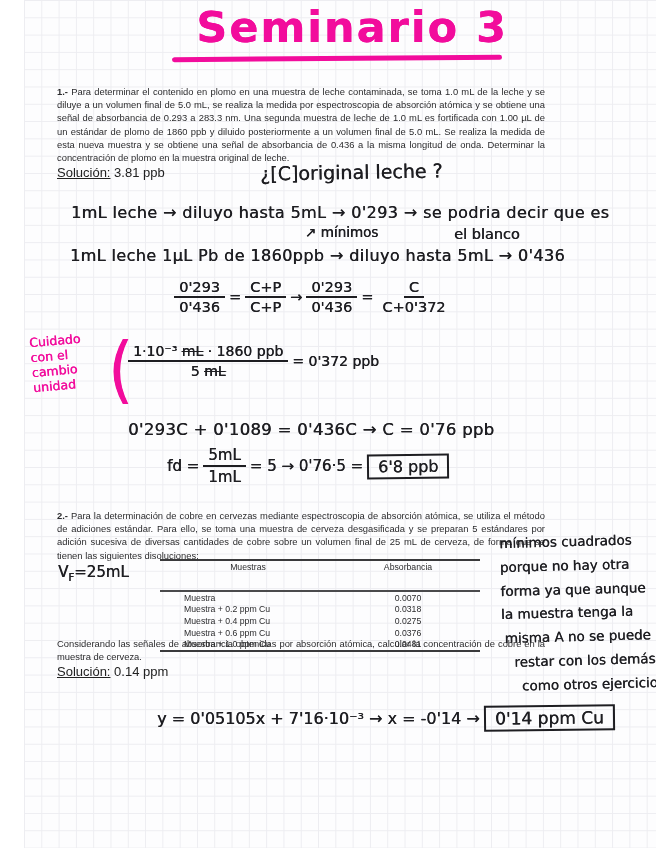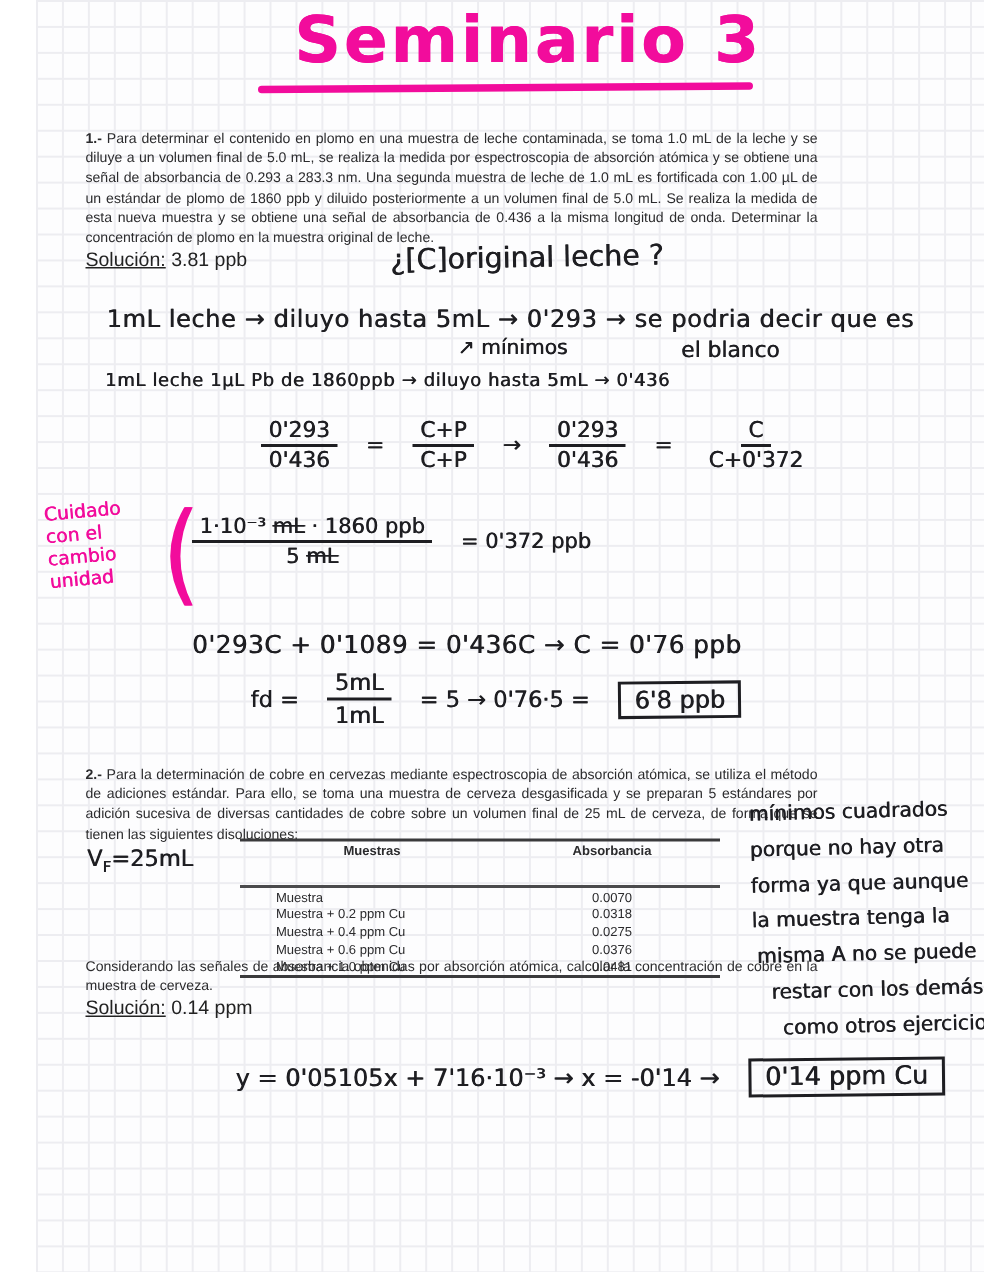--- a/index.html
+++ b/index.html
@@ -24,27 +24,27 @@
   
   .hand{font-family:"DejaVu Sans",sans-serif;color:#1e1e22;
         text-shadow:0.4px 0 0 currentColor;white-space:nowrap;}
   .pink{color:#f20c9c;}
   .title{font-size:43px;font-weight:bold;letter-spacing:2px;transform:rotate(-0.8deg);}
   .underbar{background:#f20c9c;border-radius:3px;transform:rotate(-0.4deg);}
   
   .frac{display:inline-flex;flex-direction:column;align-items:center;vertical-align:middle;}
   .frac .num{border-bottom:2px solid #1e1e22;padding:0 5px 1px;}
   .frac .den{padding:1px 5px 0;}
-  .eqrow{display:flex;align-items:center;gap:19px;justify-content:center;}
+  .eqrow{display:flex;align-items:center;gap:4px;justify-content:center;}
   .boxed{border:2px solid #1e1e22;padding:1px 9px;display:inline-block;transform:rotate(-0.6deg);}
   .cancel{text-decoration:line-through;}
   
   table.datatbl{border-collapse:collapse;width:320px;font-size:8.7px;color:#2b2b2d;
     border-top:2.5px solid #3a3a3c;border-bottom:2px solid #3a3a3c;}
-  table.datatbl th{border-bottom:2px solid #4a4a4c;font-weight:bold;padding:1px 0 18px;}
+  table.datatbl th{border-bottom:2px solid #4a4a4c;font-weight:normal;padding:1px 0 18px;}
   table.datatbl td{padding:0.8px 0;}
   table.datatbl td.c1{padding-left:24px;text-align:left;width:55%;}
   table.datatbl td.c2,table.datatbl th.c2{text-align:center;width:45%;}
   
   .mnotes{transform:rotate(-1.5deg);}
   .mnotes div{line-height:23.8px;}
   .mnotes div:nth-child(5){margin-left:3px;}
   .mnotes div:nth-child(6){margin-left:12px;}
   .mnotes div:nth-child(7){margin-left:19px;}
   .caution{transform:rotate(-5deg);line-height:15px;font-size:12.5px;}
@@ -68,21 +68,21 @@
       <span>3.81 ppb</span>
     </div>
   </div>
 
   <div class="abs hand" style="left:236px;top:161px;font-size:19px;transform:rotate(-1deg);">¿[C]original leche ?</div>
 
   <div class="abs hand" style="left:47px;top:203px;font-size:16px;letter-spacing:.4px;">1mL leche → diluyo hasta 5mL → 0'293 → se podria decir que es</div>
   <div class="abs hand" style="left:281px;top:224px;font-size:13.5px;">↗ mínimos</div>
   <div class="abs hand" style="left:430px;top:226px;font-size:14.5px;">el blanco</div>
 
-  <div class="abs hand" style="left:46px;top:246px;font-size:12px;letter-spacing:.4px;">1mL leche  1µL Pb de 1860ppb → diluyo hasta 5mL → 0'436</div>
+  <div class="abs hand" style="left:46px;top:246px;font-size:16px;letter-spacing:.4px;">1mL leche  1µL Pb de 1860ppb → diluyo hasta 5mL → 0'436</div>
 
   <div class="abs hand eqrow" style="left:150px;top:279px;font-size:14.5px;">
     <span class="frac">
       <span class="num">0'293</span>
       <span class="den">0'436</span>
     </span>
     <span>=</span>
     <span class="frac">
       <span class="num">C+P</span>
       <span class="den">C+P</span>

